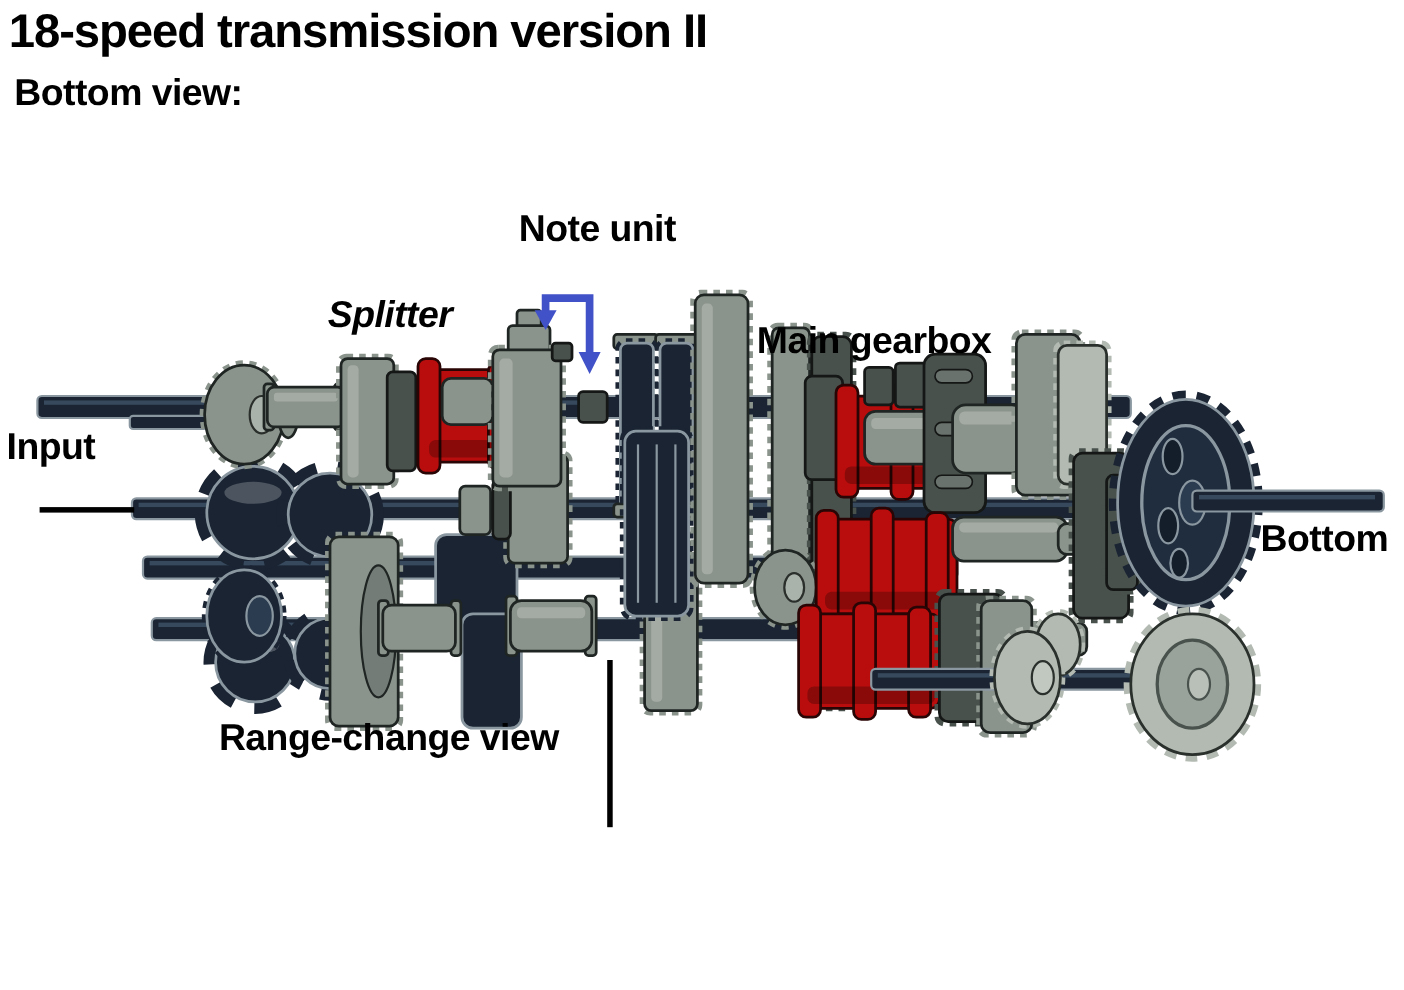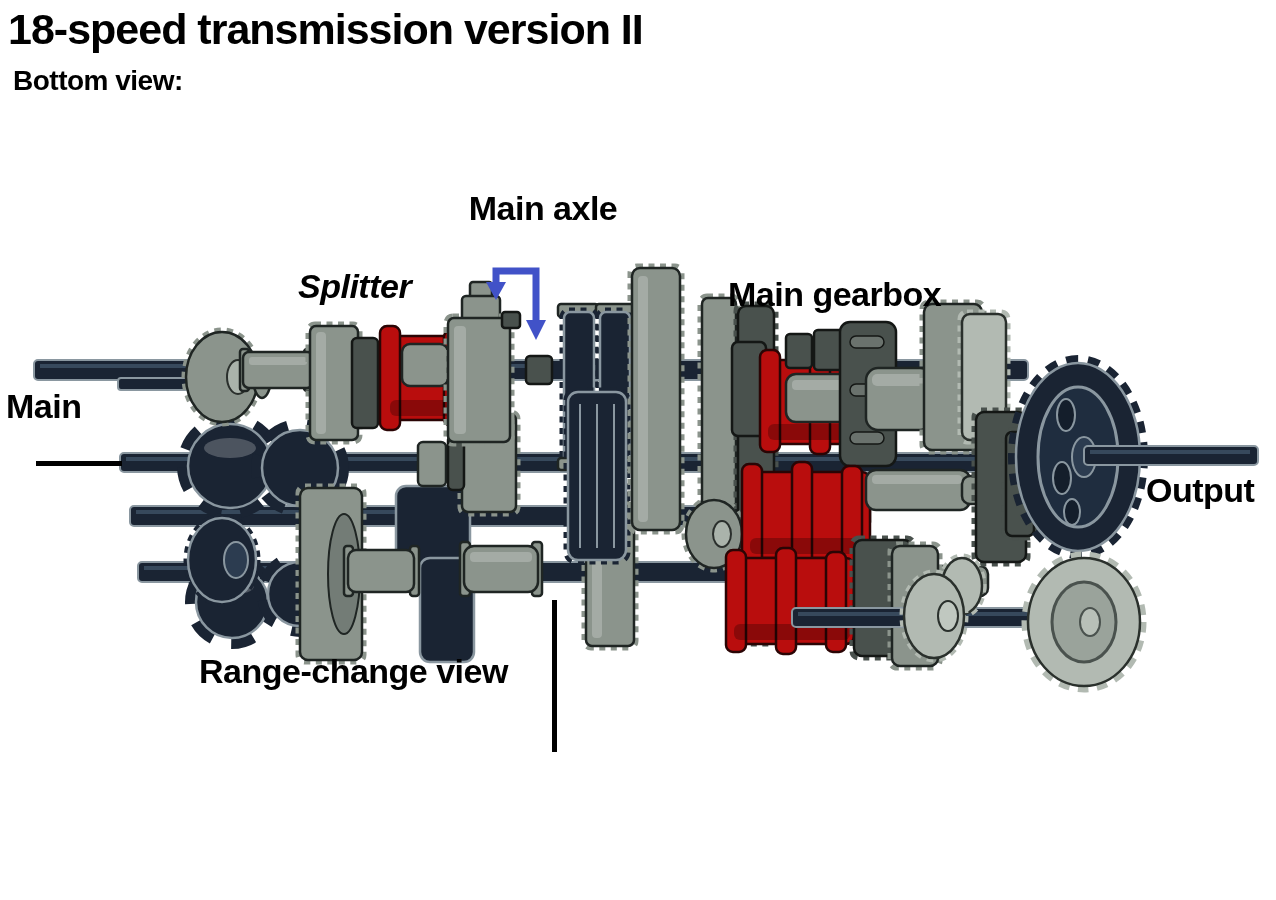--- a/index.html
+++ b/index.html
@@ -1,20 +1,20 @@
 <!DOCTYPE html>
 <html style="--background: #ffffff; --text: #000000; --annotation-arrow-blue: #4152c8; --axle-navy: #1a2433; --gear-gray: #8b948c; --gear-gray-light: #b2bab2; --gear-gray-dark: #49514d; --clutch-red: #b90d0d; --outline-gray: #8a97a0;"><head>
 <meta charset="utf-8">
 <style>
   html,body{margin:0;padding:0;}
   body{font-family:"Liberation Sans",sans-serif;background:#fff;}
   .stage{position:relative;width:1276px;height:900px;background:var(--background,#fff);overflow:hidden;}
   .lbl{position:absolute;font-weight:bold;color:var(--text,#000);white-space:nowrap;font-size:34px;letter-spacing:-0.5px;line-height:1.1;}
   .title{font-size:43px;letter-spacing:-1px;}
-  .subtitle{font-size:28px;}
+  .subtitle{font-size:34px;}
   .note{text-align:center;width:246px;line-height:44px;}
   svg{position:absolute;left:0;top:0;}
   .axle{fill:var(--axle-navy);stroke:var(--outline-gray);stroke-width:2;}
   .axhl{fill:#3d5064;opacity:.85;}
   .body-n{fill:var(--axle-navy);stroke:var(--outline-gray);stroke-width:2.5;}
   .body-g{fill:var(--gear-gray);stroke:#1f2523;stroke-width:2.5;}
   .body-gl{fill:var(--gear-gray-light);stroke:#2a302c;stroke-width:2.5;}
   .body-gd{fill:var(--gear-gray-dark);stroke:#141715;stroke-width:2.5;}
   .body-r{fill:var(--clutch-red);stroke:#2a0505;stroke-width:2.5;}
   .tooth-g{fill:none;stroke:var(--gear-gray);stroke-width:9;stroke-dasharray:6 5.5;}
@@ -289,20 +289,20 @@
         <path class="arrow-line" d="M496 285 L496 271 L536 271 L536 322"></path>
         <polygon class="arrow-head" points="486,282 506,282 496,300"></polygon>
         <polygon class="arrow-head" points="526,320 546,320 536,340"></polygon>
       </g>
     </g>
   </svg>
 
   <div class="lbl title" style="left:8px;top:6px;">18-speed transmission version II</div>
   <div class="lbl subtitle" style="left:13px;top:66px;">Bottom view:</div>
   <div class="lbl note" style="left:420px;top:186px;">
-    <div>Main axle</div>
+    <div>Note unit</div>
   </div>
   <div class="lbl" style="left:298px;top:268px;font-style:italic;">Splitter</div>
-  <div class="lbl" style="left:688px;top:276px;margin-left:40px;">Main gearbox</div>
-  <div class="lbl" style="left:6px;top:388px;">Main</div>
-  <div class="lbl" style="left:1146px;top:472px;">Output</div>
+  <div class="lbl" style="left:688px;top:292px;">Main gearbox</div>
+  <div class="lbl" style="left:6px;top:388px;">Input</div>
+  <div class="lbl" style="left:1146px;top:472px;">Bottom</div>
   <div class="lbl" style="left:199px;top:653px;">Range-change view</div>
 </div>
 
 </body></html>

